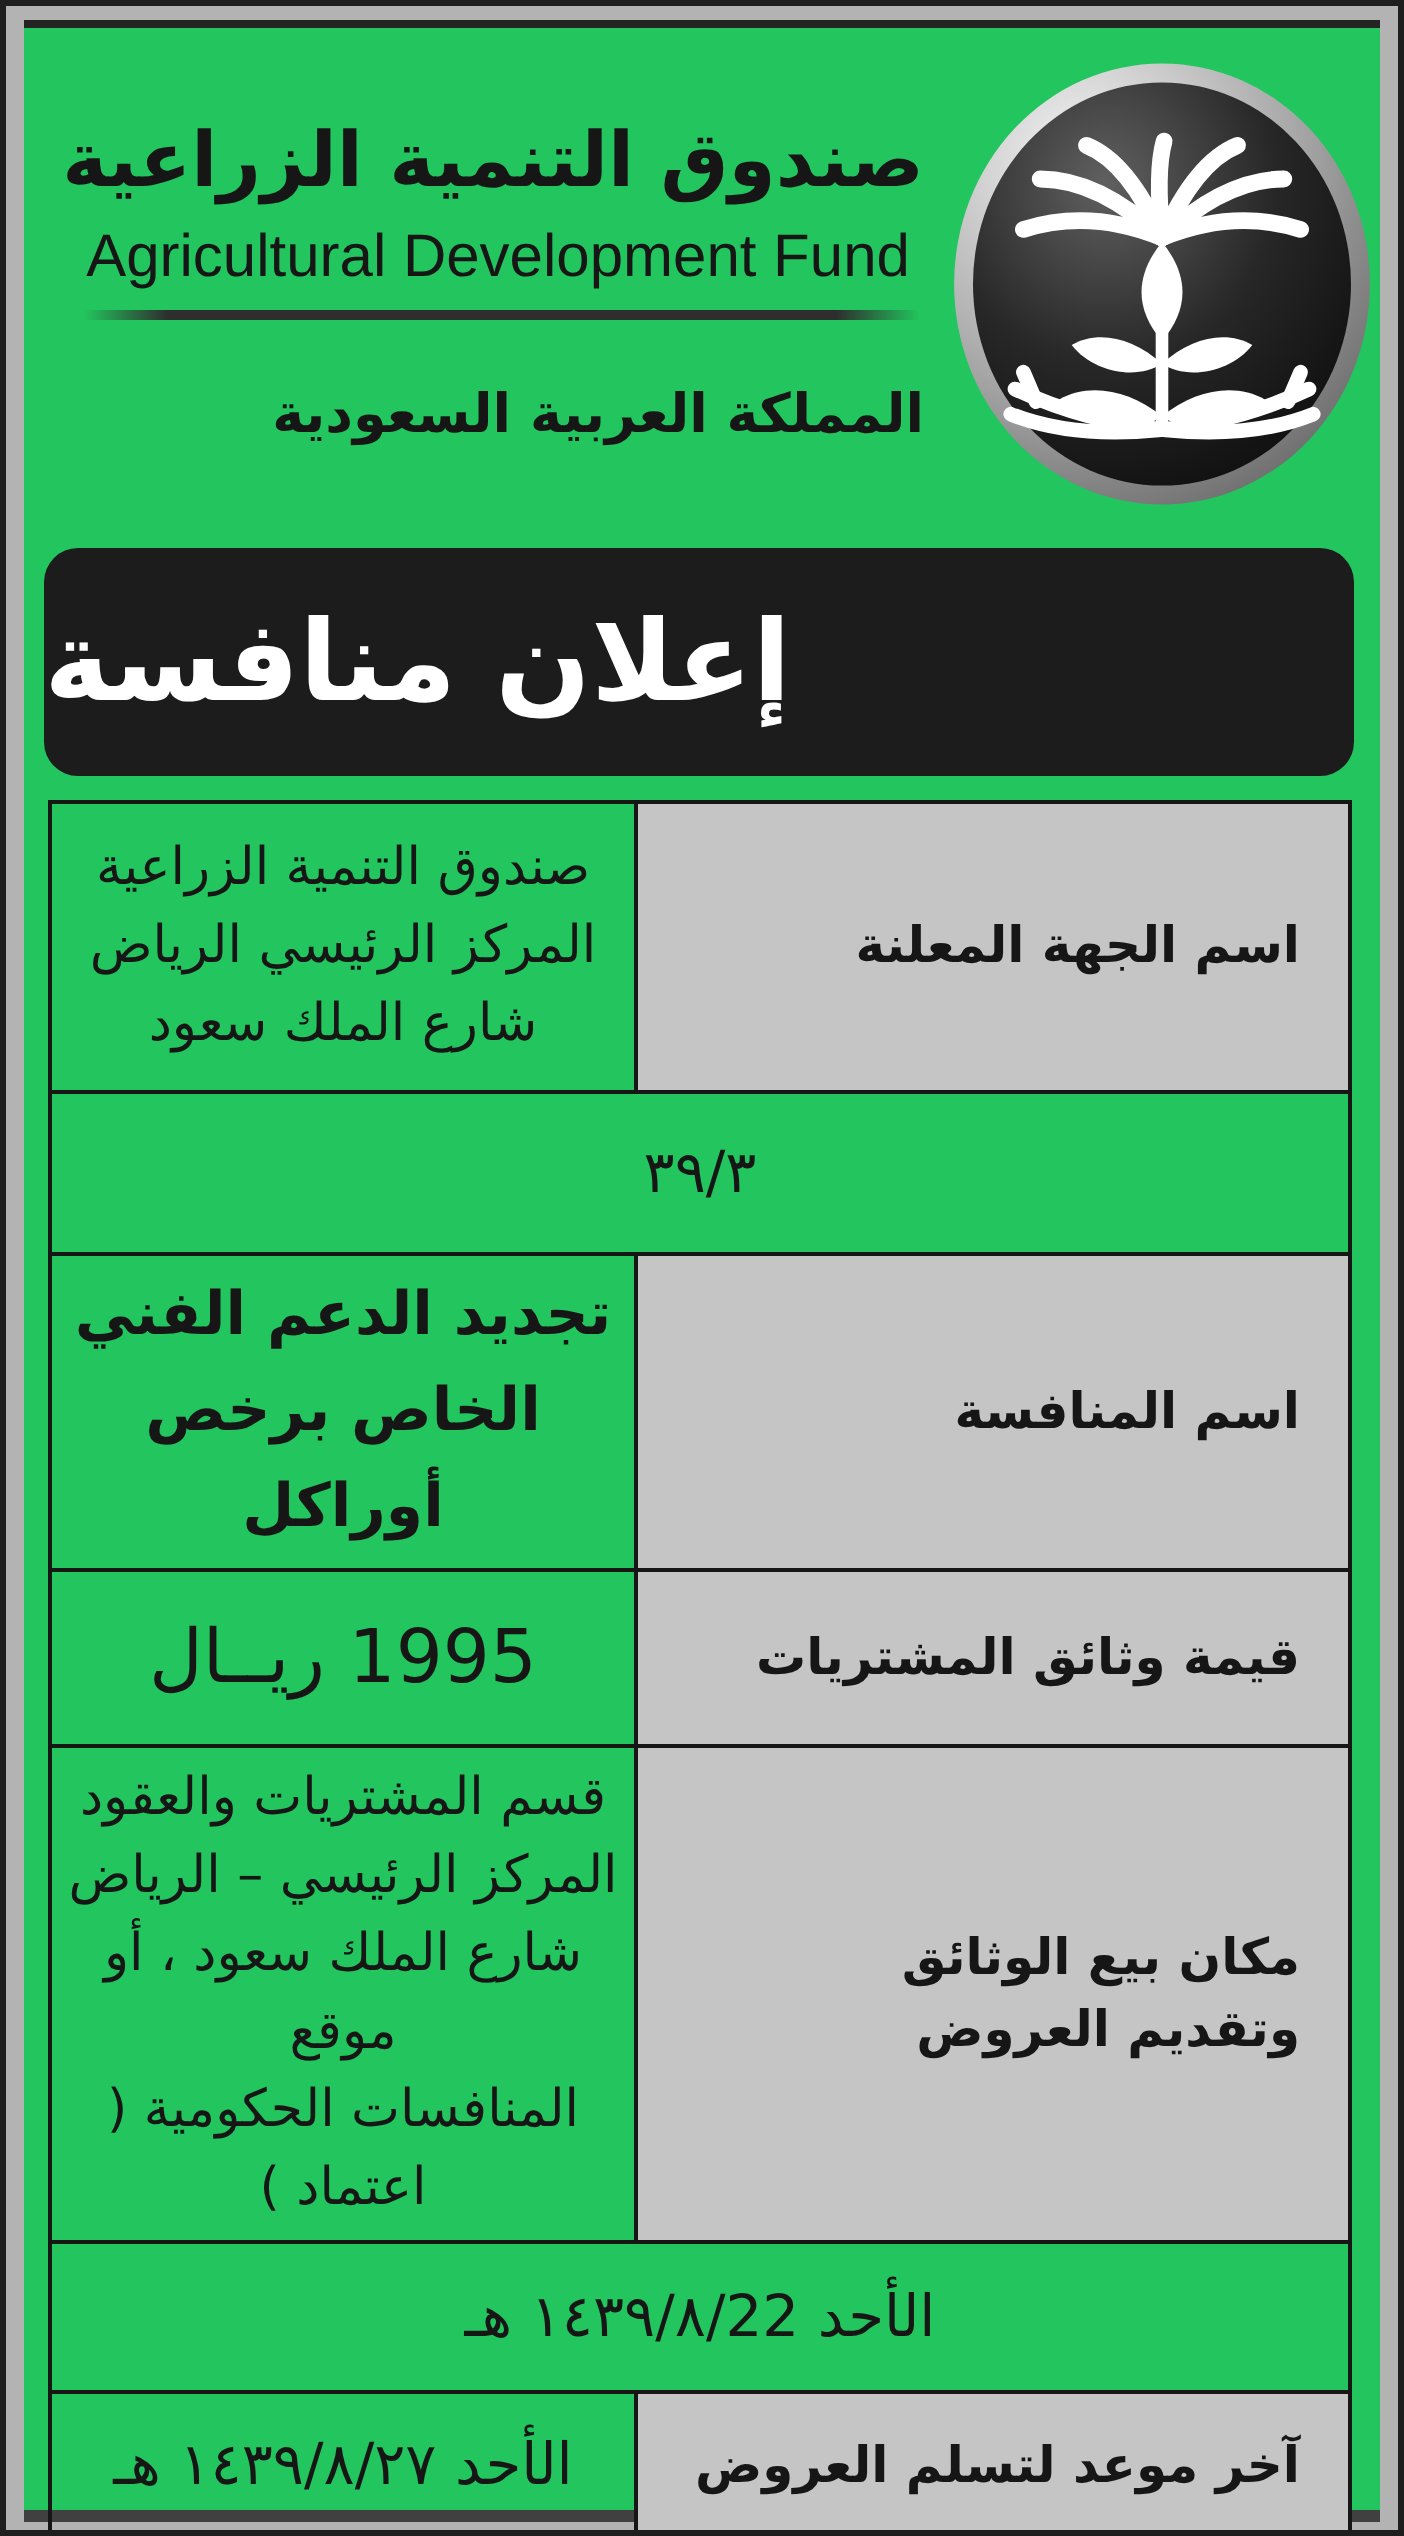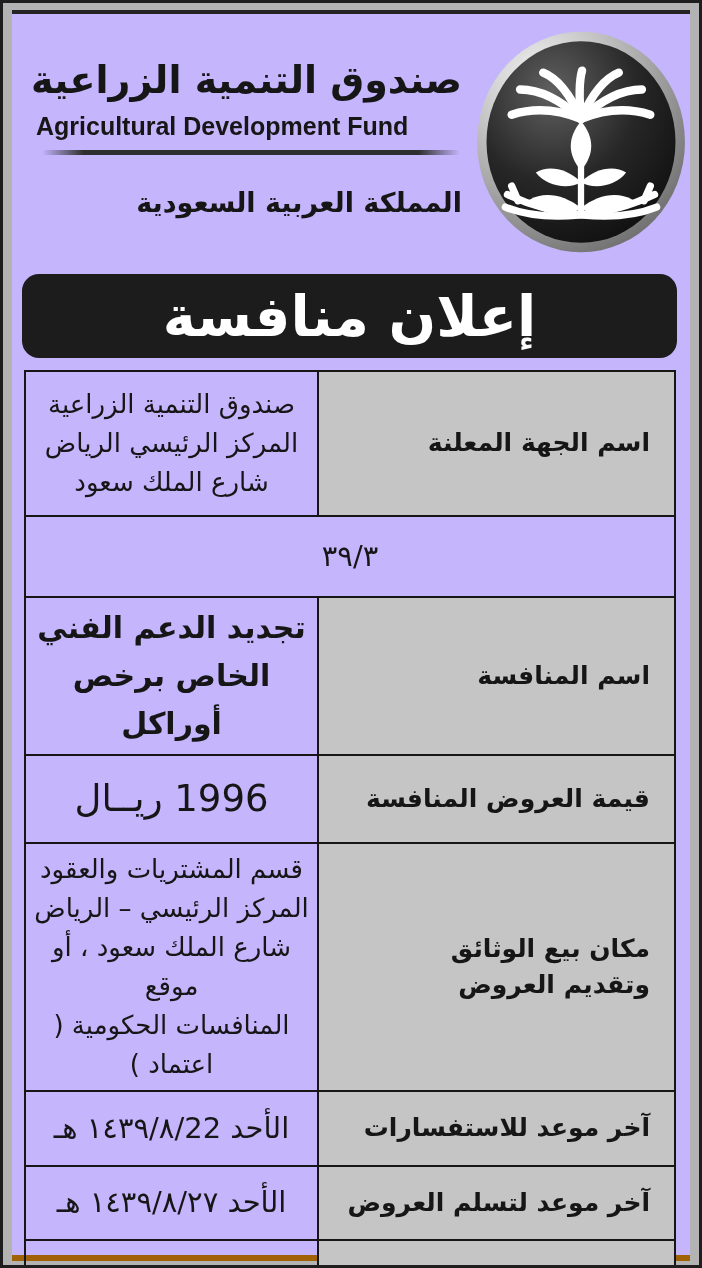--- a/index.html
+++ b/index.html
@@ -7,39 +7,39 @@
     width:702px;height:1268px;position:relative;
     background:#b3b3b3;
     font-family:"DejaVu Sans",sans-serif;
     color:#161616;
   }
   .outer-frame{
     position:absolute;inset:0;border:3px solid #1e1e1e;pointer-events:none;z-index:5;
   }
   .panel{
     position:absolute;left:12px;right:12px;top:10px;bottom:7px;
-    background:#c4b5fd;
+    background:#22c55e;
     border-top:4px solid #242424;
-    border-bottom:6px solid #a16207;
+    border-bottom:6px solid #404040;
     box-sizing:border-box;
   }
   
   .hdr{display:flex;align-items:flex-start;justify-content:space-between;padding:16px 4px 0 24px;height:244px;box-sizing:border-box;}
   .hdr-text{flex:1;margin-top:28px;min-width:0;}
   .org-ar{font-size:38px;font-weight:bold;white-space:nowrap;letter-spacing:-1px;}
-  .org-en{font-family:"Liberation Sans",sans-serif;font-size:25px;font-weight:bold;margin-top:10px;direction:ltr;}
+  .org-en{font-family:"Liberation Sans",sans-serif;font-size:30px;font-weight:normal;text-align:center;margin-top:10px;direction:ltr;}
   .rule{height:5px;margin:9px 2px 11px 6px;border-radius:3px;
     background:linear-gradient(to right,rgba(50,50,50,0),#2e2e2e 10%,#2e2e2e 90%,rgba(50,50,50,0));}
   .country{font-size:27px;font-weight:bold;padding-left:26px;margin-top:32px;}
   .logo-wrap{width:210px;height:224px;flex:0 0 auto;margin-left:14px;}
   .logo-wrap svg{width:100%;height:100%;display:block;}
   
   .banner{
-    margin:16px 13px 0 10px;height:84px;border-radius:17px;
-    background:#1c1c1c;display:flex;align-items:center;justify-content:center;
+    margin:16px 13px 0 10px;height:114px;border-radius:17px;
+    background:#1c1c1c;display:flex;align-items:center;justify-content:flex-end;
   }
   .banner span{color:#ffffff;font-size:56px;font-weight:bold;letter-spacing:-1px;}
   
   .tbl{margin:12px 14px 0 12px;border:2px solid #161616;}
   .row{display:flex;align-items:stretch;}
   .row + .row{border-top:2px solid #161616;}
   .cell{box-sizing:border-box;display:flex;align-items:center;}
   .label{
     width:357px;background:#c5c5c5;border-left:2px solid #161616;
     padding:4px 24px 4px 8px;justify-content:flex-start;
@@ -138,44 +138,41 @@
         <span>اسم المنافسة</span>
       </div>
       <div class="cell value v-strong">
         <span>تجديد الدعم الفني
 الخاص برخص أوراكل</span>
       </div>
     </div>
 
     <div class="row r4">
       <div class="cell label">
-        <span>قيمة العروض المنافسة</span>
+        <span>قيمة وثائق المشتريات</span>
       </div>
       <div class="cell value v-money">
-        <span>1996 ريــال</span>
+        <span>1995 ريــال</span>
       </div>
     </div>
 
     <div class="row r5">
       <div class="cell label">
         <span>مكان بيع الوثائق
 وتقديم العروض</span>
       </div>
       <div class="cell value">
         <span>قسم المشتريات والعقود
 المركز الرئيسي – الرياض
 شارع الملك سعود ، أو موقع
 المنافسات الحكومية ( اعتماد )</span>
       </div>
     </div>
 
     <div class="row r6">
-      <div class="cell label">
-        <span>آخر موعد للاستفسارات</span>
-      </div>
       <div class="cell value v-light">
         <span>الأحد ١٤٣٩/٨/22 هـ</span>
       </div>
     </div>
 
     <div class="row r7">
       <div class="cell label">
         <span>آخر موعد لتسلم العروض</span>
       </div>
       <div class="cell value v-light">

